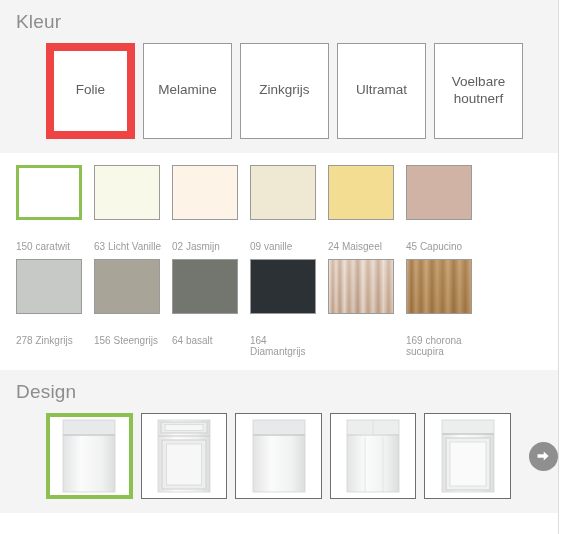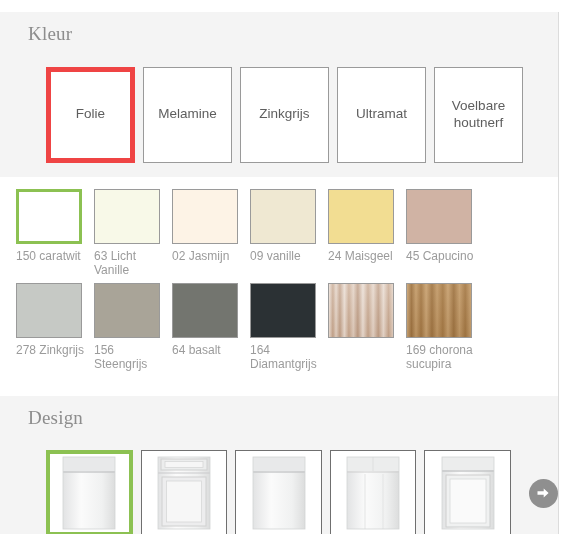--- a/index.html
+++ b/index.html
@@ -36,23 +36,22 @@
     background: #f4f4f4;
     width: 558px;
     box-sizing: border-box;
   }
   .section-title {
     font-size: 19px;
     color: #8d8d8d;
     font-weight: 400;
     letter-spacing: 0.2px;
     padding: 12px 0 10px 16px;
-    margin: 12px;
+    margin: 0;
     line-height: 1.1;
-    font-family: Liberation Serif, serif;
   }
 
   
   .finish-row {
     display: flex;
     gap: 8px;
     padding: 0 0 14px 46px;
   }
   .finish-tab {
     width: 89px;
@@ -63,21 +62,21 @@
     display: flex;
     align-items: center;
     justify-content: center;
     text-align: center;
     font-size: 13.5px;
     color: #5e5e5e;
     line-height: 1.25;
     padding: 4px;
   }
   .finish-tab.selected {
-    border: 5px solid #ef4444;
+    border: 8px solid #ef4444;
   }
 
   
   .swatch-area {
     background: #ffffff;
     padding: 12px 0 6px 0;
     width: 558px;
     box-sizing: border-box;
   }
   .swatch-row {
@@ -93,24 +92,24 @@
     width: 66px;
     height: 55px;
     box-sizing: border-box;
     border: 1px solid #9a9a9a;
     background-color: #ffffff;
   }
   .swatch-chip.selected {
     border: 3px solid #8cc152;
   }
   .swatch-label {
-    font-size: 12px;
+    font-size: 10px;
     color: #9b9b9b;
     line-height: 1.18;
-    margin-top: 5px;
+    margin-top: 21px;
     width: 70px;
     word-wrap: break-word;
   }
 
   
   .wood-acacia {
     background-color: #cdae96;
     background-image:
       linear-gradient(90deg,
         rgba(255,255,255,0.55) 0%, rgba(160,120,92,0.18) 6%,

